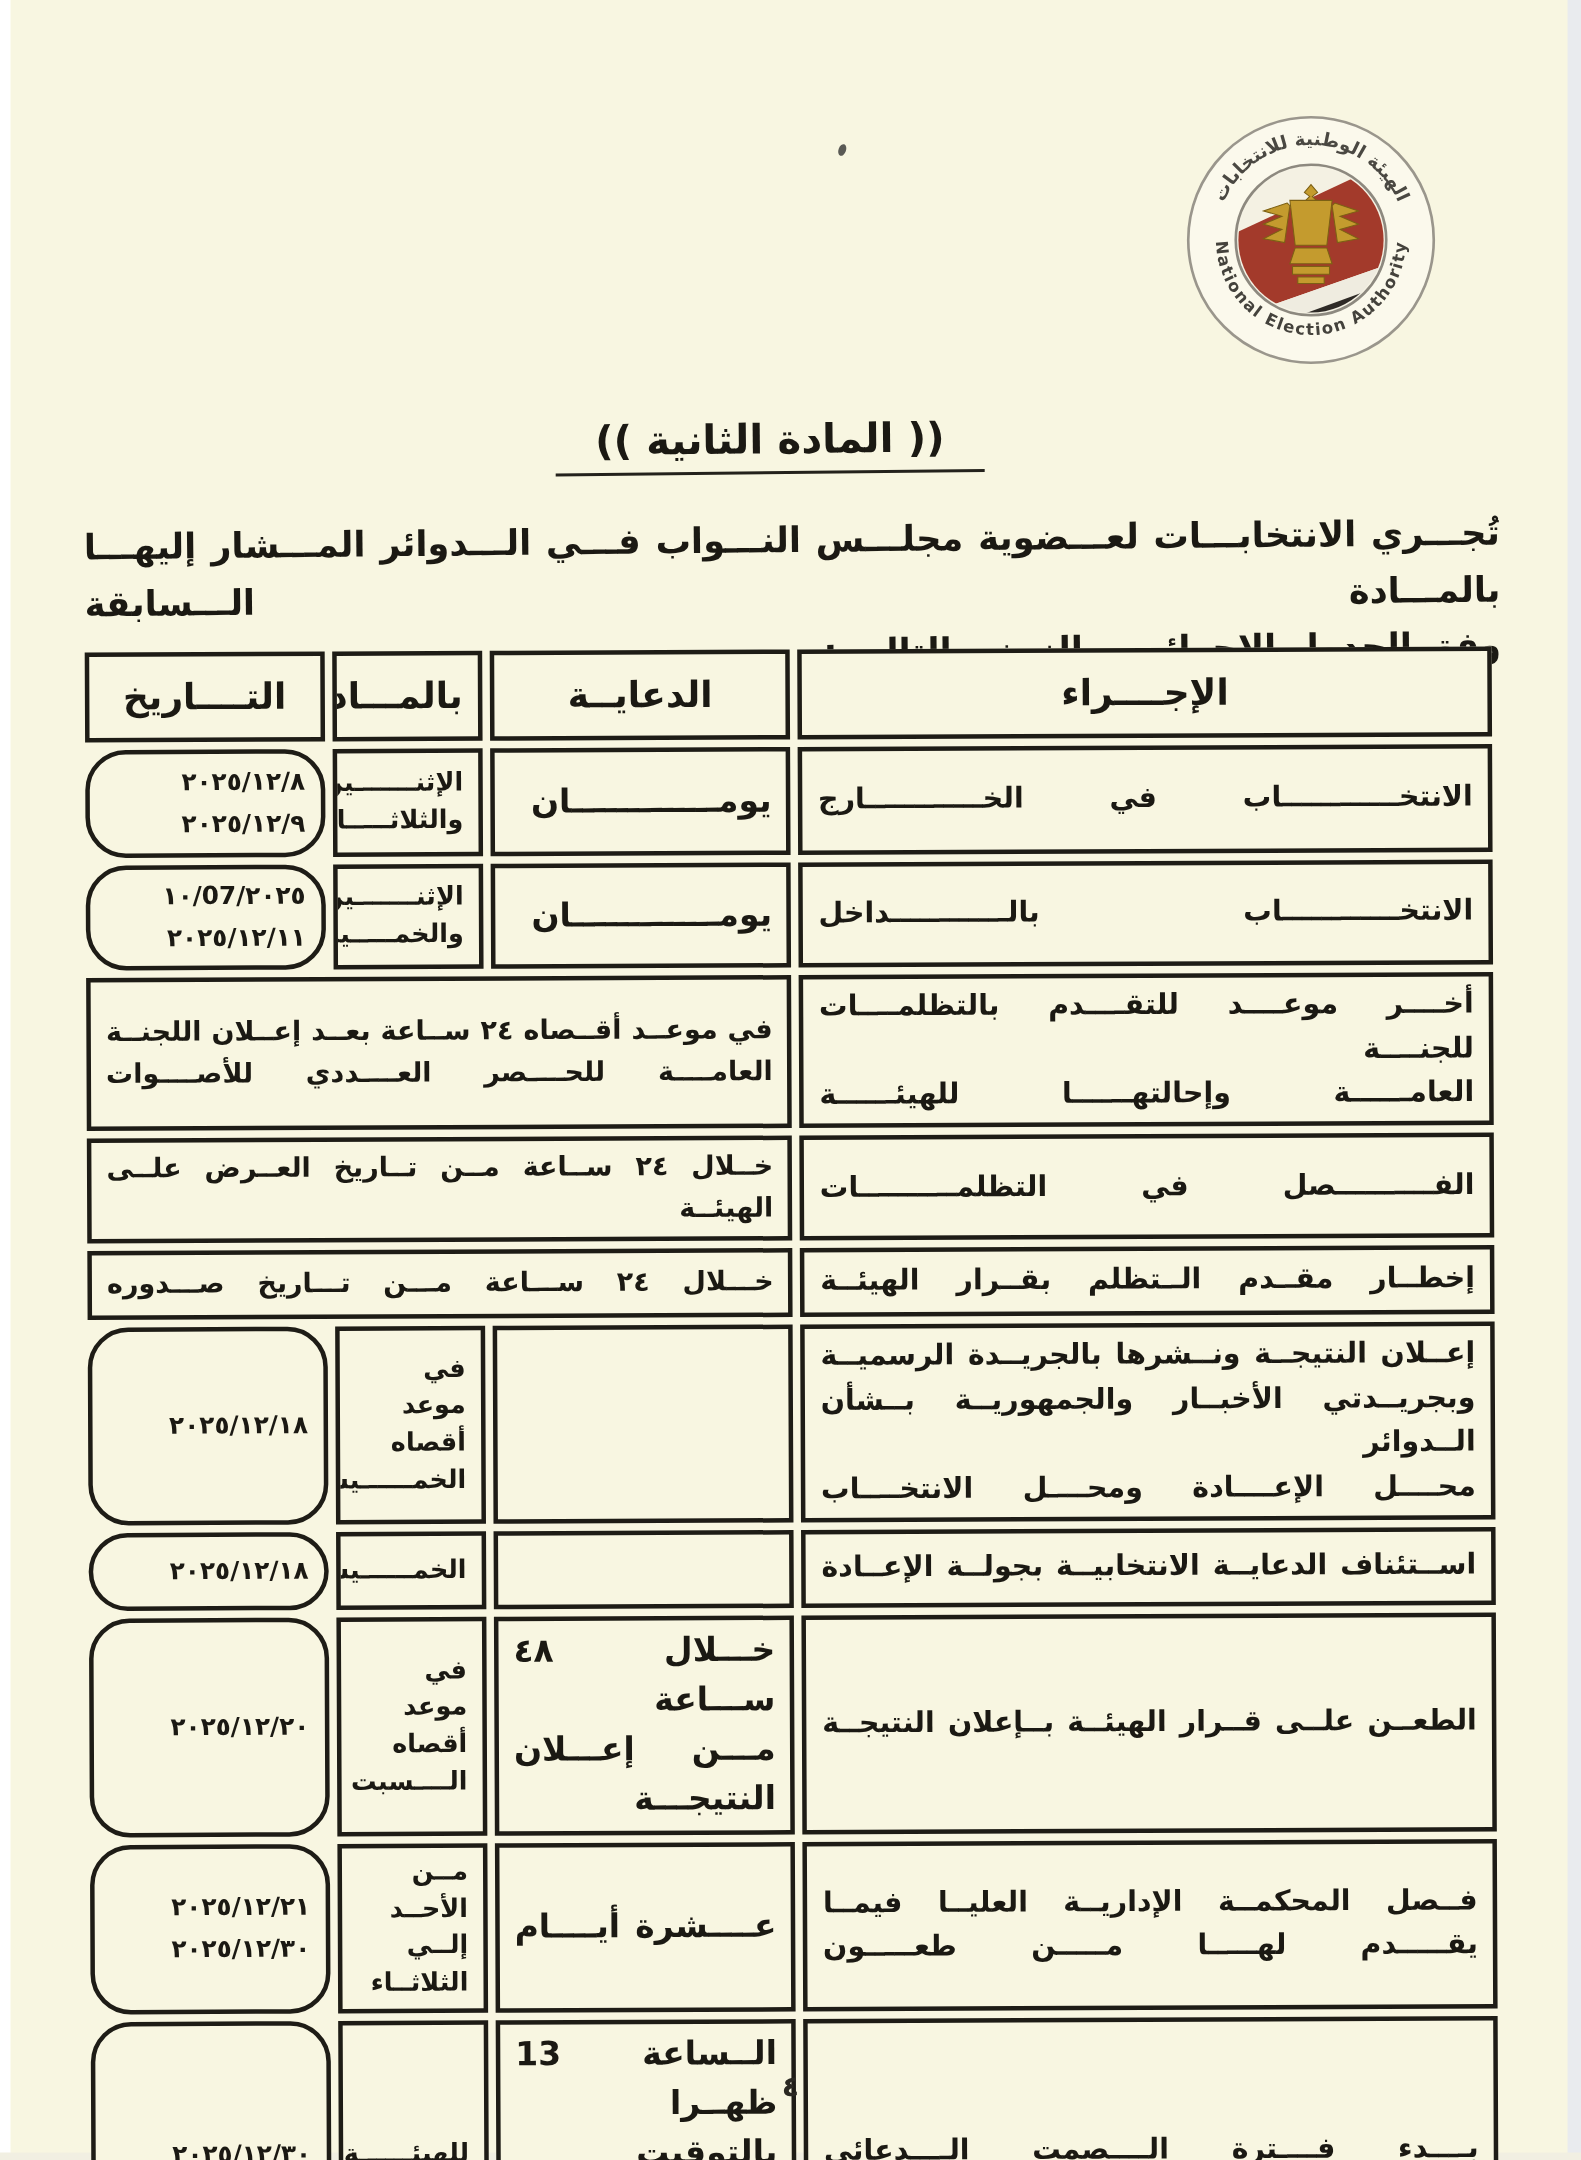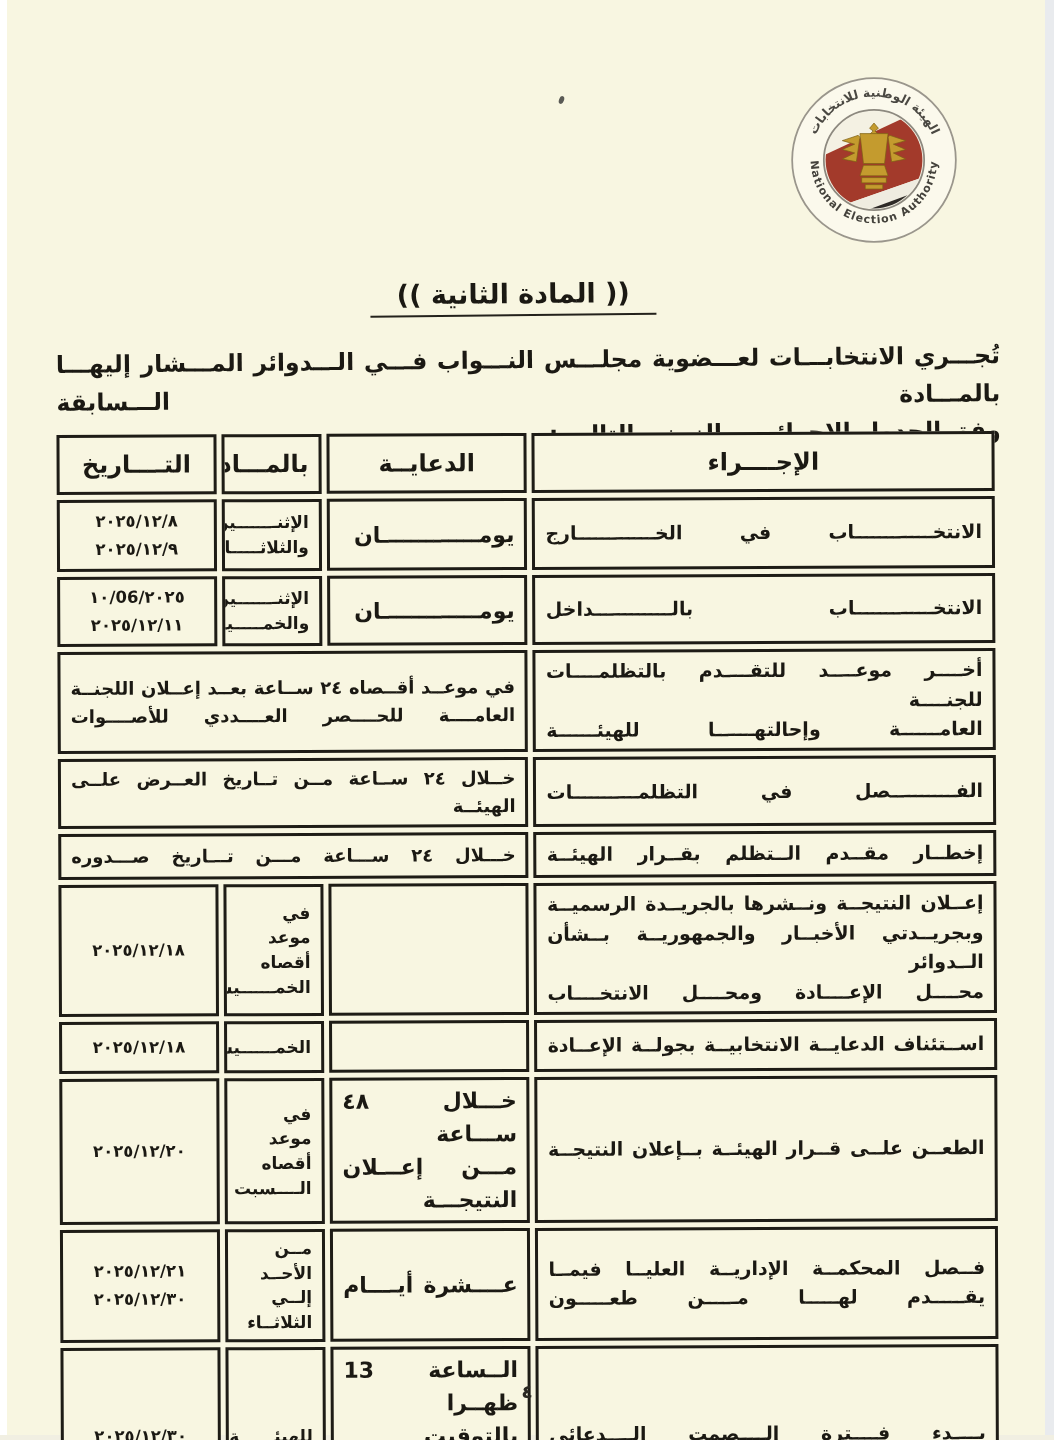--- a/index.html
+++ b/index.html
@@ -52,21 +52,21 @@
     font-weight:bold;
     vertical-align:middle;
     padding:4px 10px;
     white-space:pre-line;
     overflow:hidden;
   }
   th.hdr { font-size:24px; text-align:center; }
   td.proc { font-size:19px; text-align:justify; text-align-last:justify; line-height:1.55; padding:4px 16px; }
   td.dur  { font-size:22px; text-align:justify; text-align-last:justify; line-height:1.5; padding:4px 12px; }
   td.day  { font-size:17px; line-height:1.45; padding:4px 6px; }
-  td.date { font-size:16.5px; text-align:center; line-height:1.7; padding:4px 4px; }
+  td.date { font-size:16.5px; line-height:1.7; padding:4px 4px;border-radius:27px; }
   td.merged { font-size:18px; text-align:justify; text-align-last:justify; line-height:1.55; padding:4px 14px; }
   td.empty { }
 
   tr.h62 td, tr.h62 th { height:60px; }
   tr.h72 td { height:72px; }
   tr.h70 td { height:70px; }
   tr.h76 td { height:76px; }
   tr.h44 td { height:42px; }
   tr.h48 td { height:46px; }
   tr.h88 td { height:88px; }
@@ -154,21 +154,21 @@
 والثلاثـــــاء</td>
         <td class="date">٢٠٢٥/١٢/٨
 ٢٠٢٥/١٢/٩</td>
       </tr>
 
       <tr class="h70">
         <td class="proc">الانتخــــــــــــاب بالــــــــــــداخل</td>
         <td class="dur">يومـــــــــــــان</td>
         <td class="day">الإثنـــــــين
 والخمـــــيس</td>
-        <td class="date">٢٠٢٥/06/١٠
+        <td class="date">٢٠٢٥/07/١٠
 ٢٠٢٥/١٢/١١</td>
       </tr>
 
       <tr class="h76">
         <td class="proc">أخــــر موعــــد للتقــــدم بالتظلمــــات للجنــــة
 العامــــــة وإحالتهــــــا للهيئــــــة</td>
         <td class="merged" colspan="3">في موعــد أقــصاه ٢٤ ســاعة بعــد إعــلان اللجنــة
 العامــــة للحــــصر العــــددي للأصــــوات</td>
       </tr>
 

